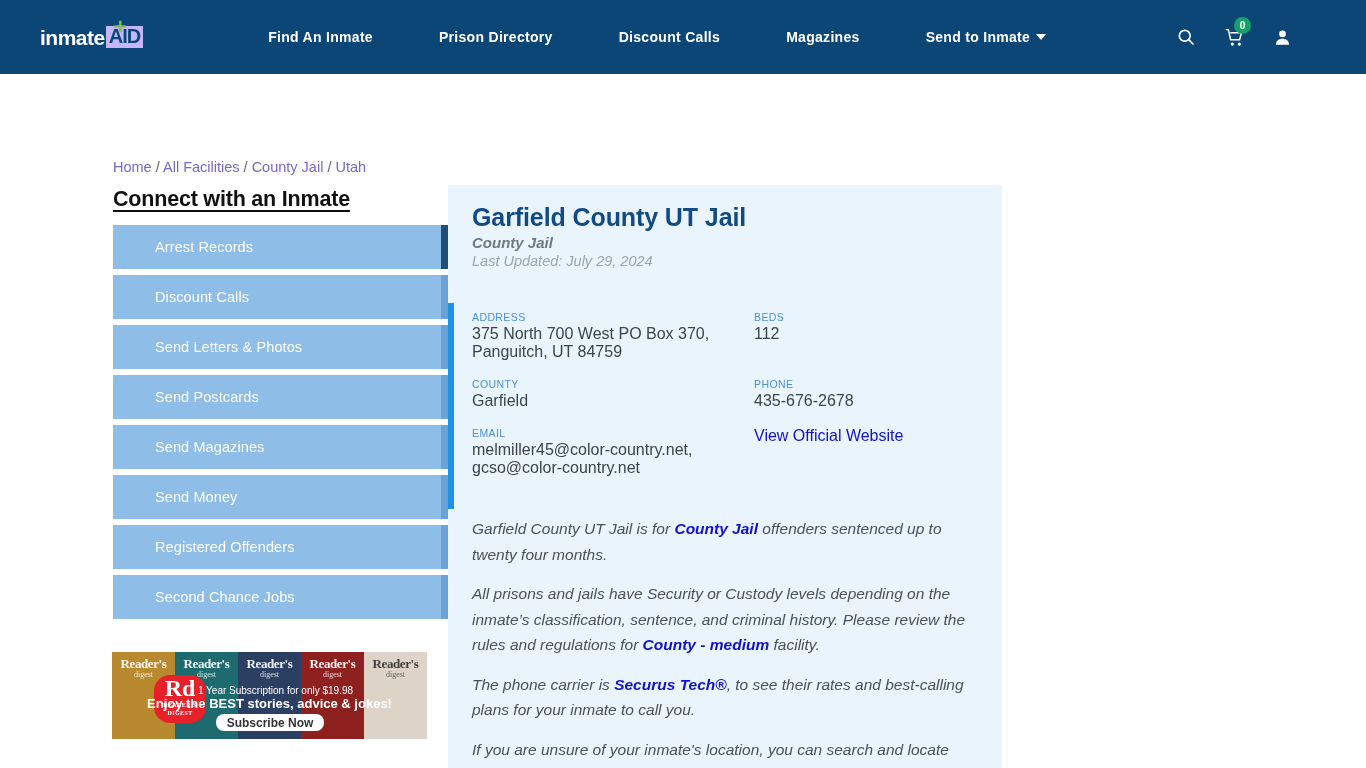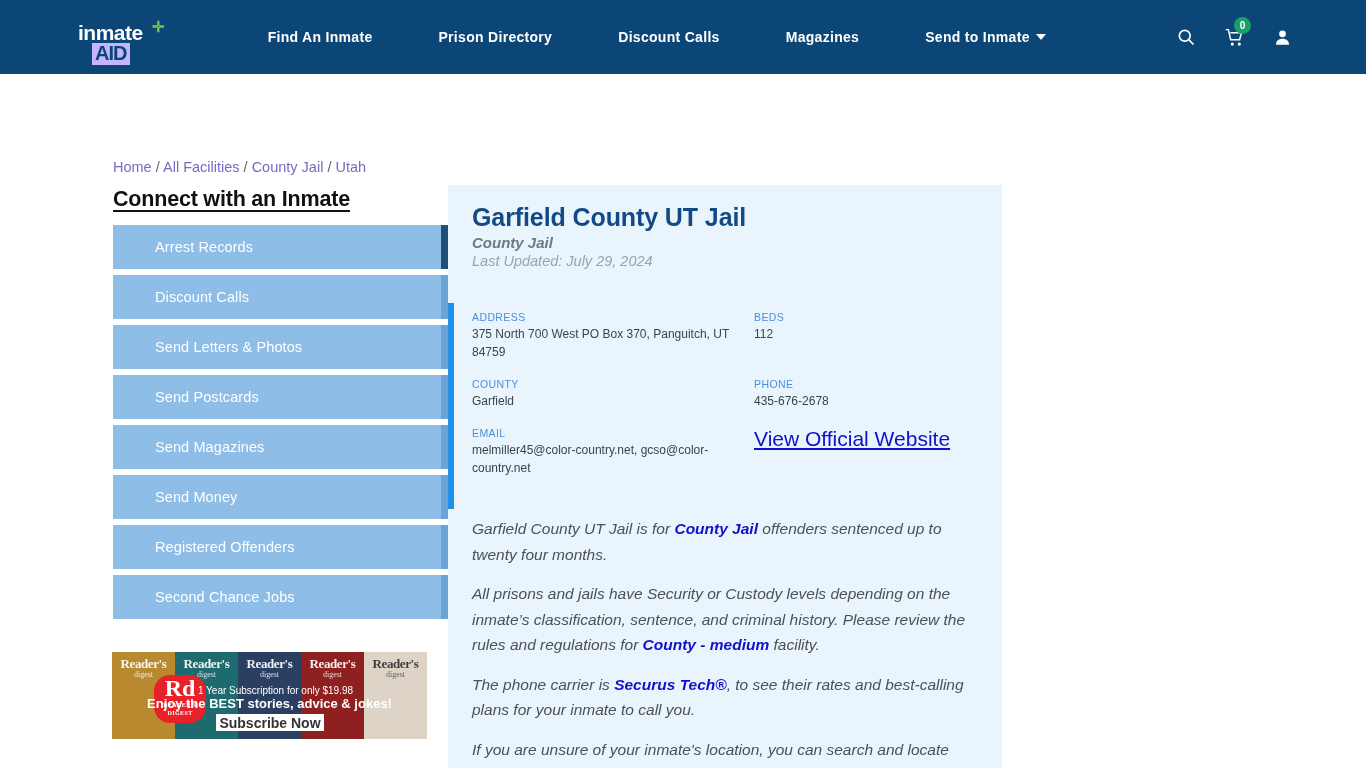--- a/index.html
+++ b/index.html
@@ -14,26 +14,25 @@
   
   .topbar {
     height: 74px;
     background: #0c4677;
     display: flex;
     align-items: center;
     padding: 0 60px 0 0;
     position: relative;
   }
   .logo {
-    margin-left: 78px;
+    margin-left: 40px;
     display: flex;
     align-items: center;
     position: relative;
     height: 30px;
-    flex-direction: column;
   }
   .logo-word {
     color: #ffffff;
     font-size: 21px;
     font-weight: bold;
     letter-spacing: -0.5px;
     line-height: 1;
   }
   .logo-box {
     background: #c4b5fd;
@@ -235,22 +234,22 @@
     text-align: center; color: #fff; font-size: 10px;
     font-family: "Liberation Sans", sans-serif;
   }
   .ad-line2 {
     position: absolute; left: 0; right: 0; top: 44px;
     text-align: center; color: #fff; font-size: 13px; font-weight: bold;
   }
   .ad-btn {
     position: absolute; left: 104px; top: 62px;
     width: 108px; height: 17px;
-    background: #fff; border-radius: 0;
-    color: #333; font-size: 14px; font-weight: bold;
+    background: #fff; border-radius: 8px;
+    color: #333; font-size: 12px; font-weight: bold;
     display: flex; align-items: center; justify-content: center;
   }
 
   
   .main {
     position: absolute;
     left: 448px;
     top: 111px;
     width: 554px;
     min-height: 657px;
@@ -296,29 +295,28 @@
     column-gap: 0px;
     row-gap: 0px;
   }
   .info-label {
     font-size: 10.5px;
     color: #4a90d9;
     letter-spacing: 0.4px;
     margin-bottom: 2px;
   }
   .info-value {
-    font-size: 12px;
+    font-size: 16px;
     color: #3b4449;
     line-height: 18px;
     margin-bottom: 17px;
   }
   .info-link {
-    font-size: 21px;
+    font-size: 16px;
     color: #1111cc;
-    text-decoration: underline;
     cursor: pointer;
   }
   .info-cell { min-height: 1px; }
 
   .body-copy { padding: 8px 24px 20px 24px; }
   .body-copy p {
     font-size: 15.5px;
     font-style: italic;
     color: #4a5257;
     line-height: 25.5px;

